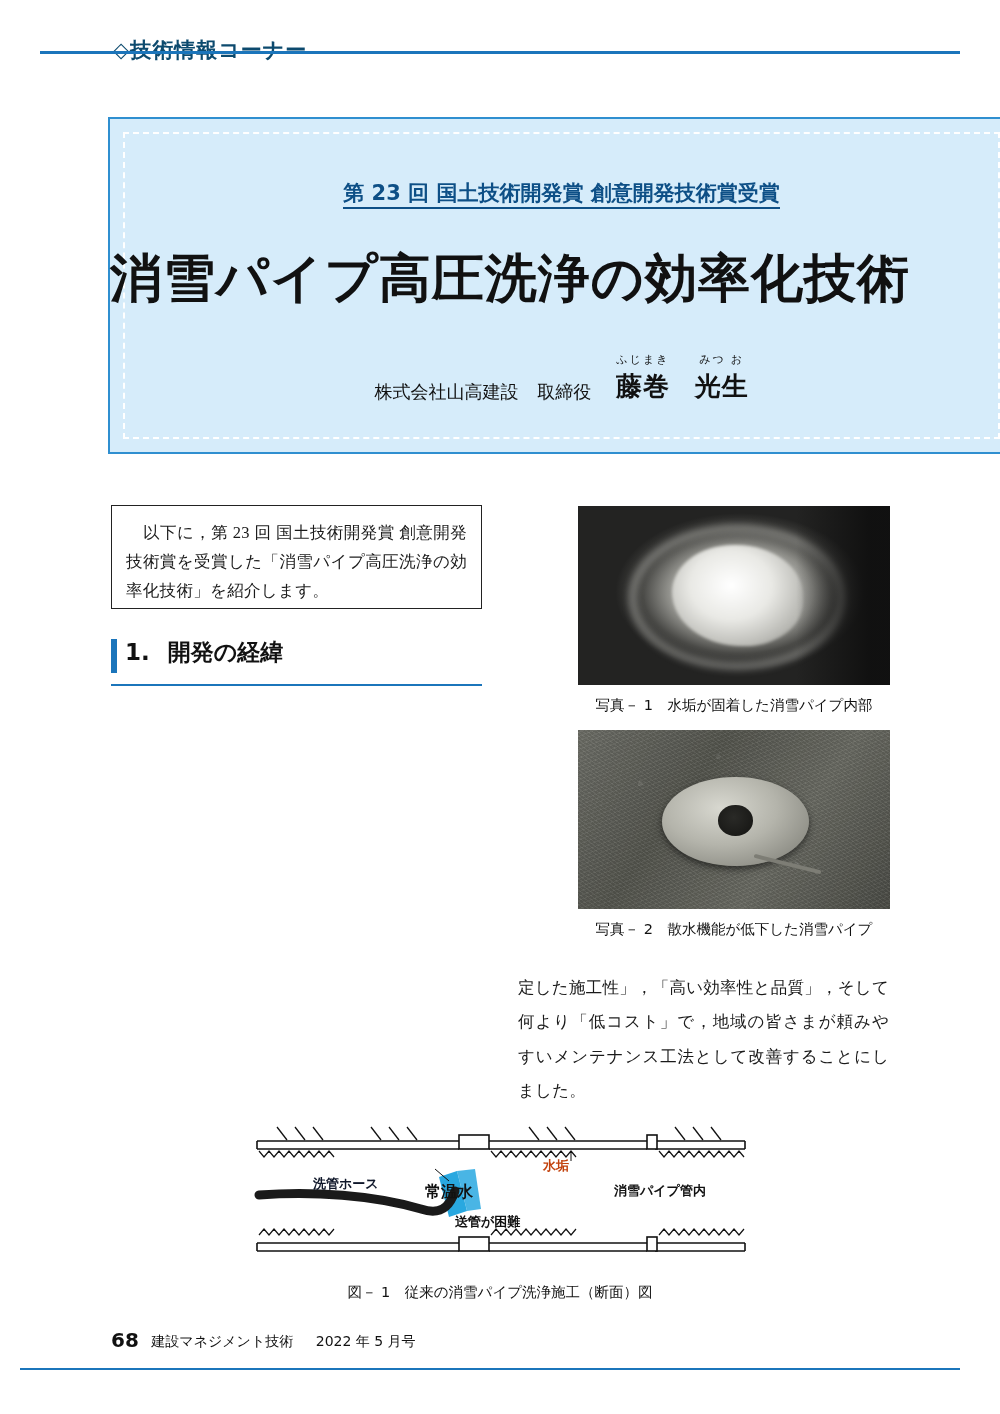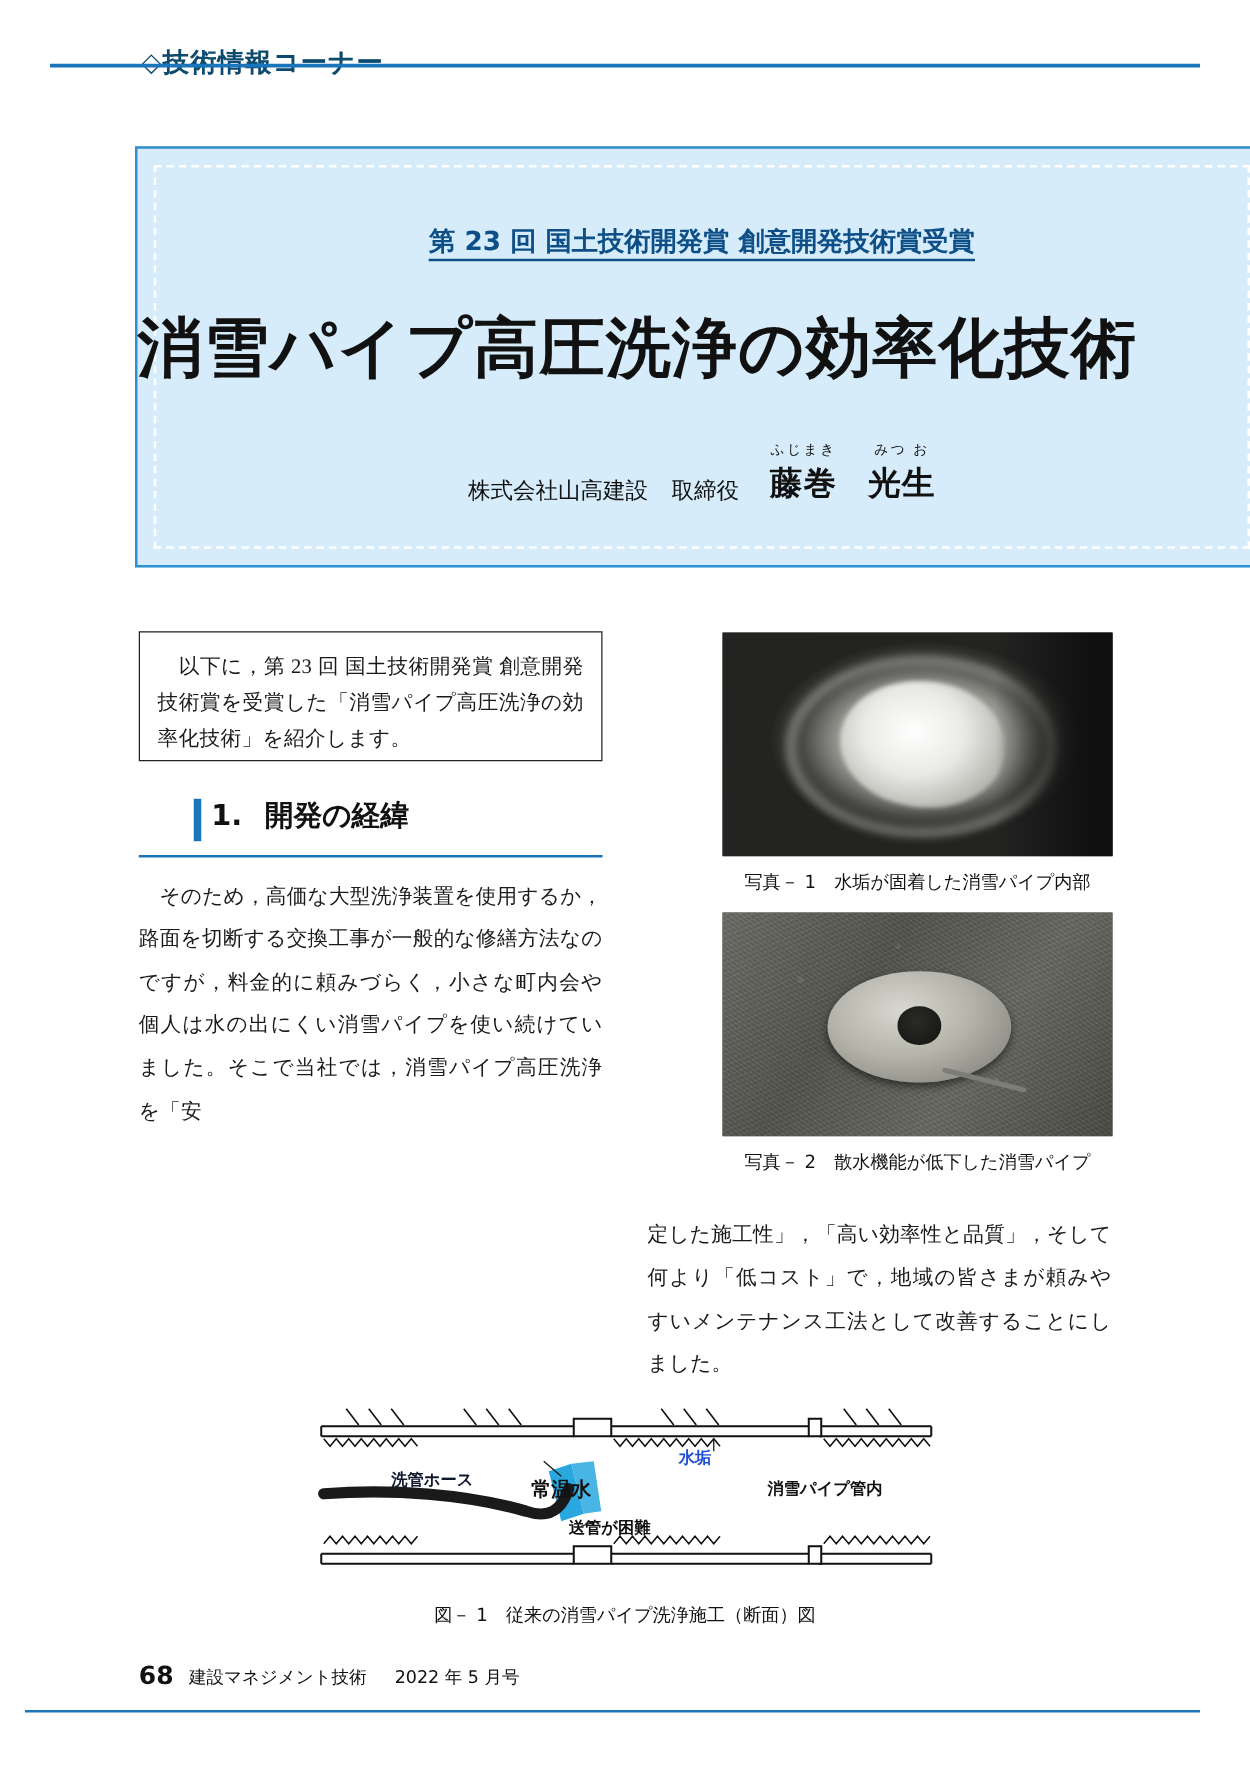--- a/index.html
+++ b/index.html
@@ -130,21 +130,20 @@
     letter-spacing: 0.3px;
     text-align: justify;
   }
 
   .section-heading {
     position: absolute;
     left: 111px;
     top: 637px;
     width: 371px;
     padding-left: 14px;
-    margin-left: 44px;
   }
   .section-heading .bar {
     position: absolute;
     left: 0;
     top: 2px;
     width: 6px;
     height: 34px;
     background: #1b75bb;
   }
   .section-heading .txt {
@@ -342,21 +341,20 @@
 <div class="lead-box">　以下に，第 23 回 国土技術開発賞 創意開発技術賞を受賞した「消雪パイプ高圧洗浄の効率化技術」を紹介します。</div>
 
 <div class="section-heading">
   <div class="bar"></div>
   <span class="txt num">1.</span>
   <span class="txt">開発の経緯</span>
 </div>
 <div class="heading-underline"></div>
 
 <div class="col-left-1">
-  <p>そのため，高価な大型洗浄装置を使用するか，路面を切断する交換工事が一般的な修繕方法なのですが，料金的に頼みづらく，小さな町内会や個人は水の出にくい消雪パイプを使い続けていました。そこで当社では，消雪パイプ高圧洗浄を「安</p>
 </div>
 
 <div class="col-right-text">
   <p>定した施工性」，「高い効率性と品質」，そして何より「低コスト」で，地域の皆さまが頼みやすいメンテナンス工法として改善することにしました。</p>
 </div>
 
 <div class="photo" id="photo1">
   <div class="p1-bg"></div>
   <div class="p1-ring"></div>
   <div class="p1-core"></div>
@@ -442,21 +440,21 @@
       <line x1="192" y1="44" x2="206" y2="56"></line>
       <line x1="222" y1="96" x2="234" y2="92"></line>
       <line x1="328" y1="36" x2="328" y2="26"></line>
     </g>
   </svg>
 
   
   <div style="position:absolute;left:70px;top:50px;font-family:'DejaVu Sans','Liberation Sans',sans-serif;font-size:13px;font-weight:bold;color:#0f172a;">洗管ホース</div>
   <div style="position:absolute;left:182px;top:57px;font-family:'DejaVu Sans','Liberation Sans',sans-serif;font-size:16px;font-weight:bold;color:#111;">常温水</div>
   <div style="position:absolute;left:212px;top:88px;font-family:'DejaVu Sans','Liberation Sans',sans-serif;font-size:13px;font-weight:bold;color:#111;">送管が困難</div>
-  <div style="position:absolute;left:300px;top:32px;font-family:Liberation Mono, monospace;font-size:13px;font-weight:bold;color:#1d4ed8;">水垢</div>
+  <div style="position:absolute;left:300px;top:32px;font-family:Liberation Mono, monospace;font-size:13px;font-weight:bold;color:#c2410c;">水垢</div>
   <div style="position:absolute;left:371px;top:57px;font-family:'DejaVu Sans','Liberation Sans',sans-serif;font-size:13px;font-weight:bold;color:#111;">消雪パイプ管内</div>
 </div>
 <div class="caption" id="cap3">図－ 1　従来の消雪パイプ洗浄施工（断面）図</div>
 
 <div class="footer-rule"></div>
 <div class="footer">
   <span class="pageno">68</span>
   <span>建設マネジメント技術</span>
   <span class="issue">2022 年 5 月号</span>
 </div>

